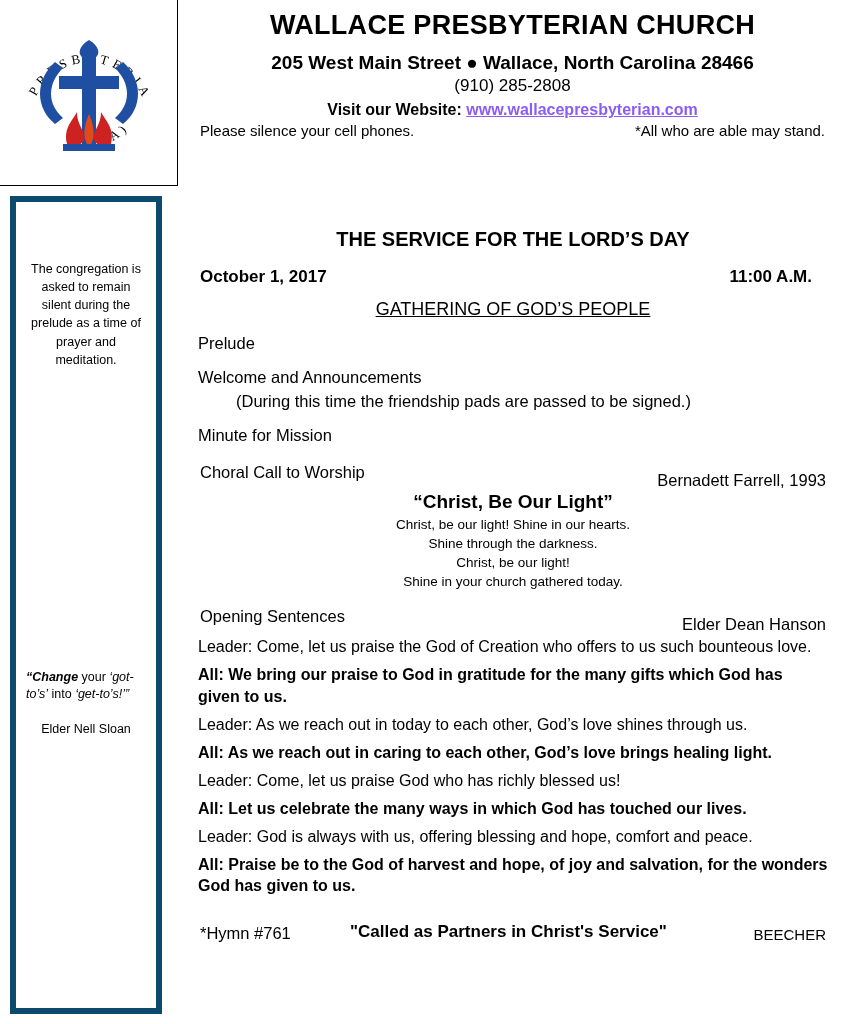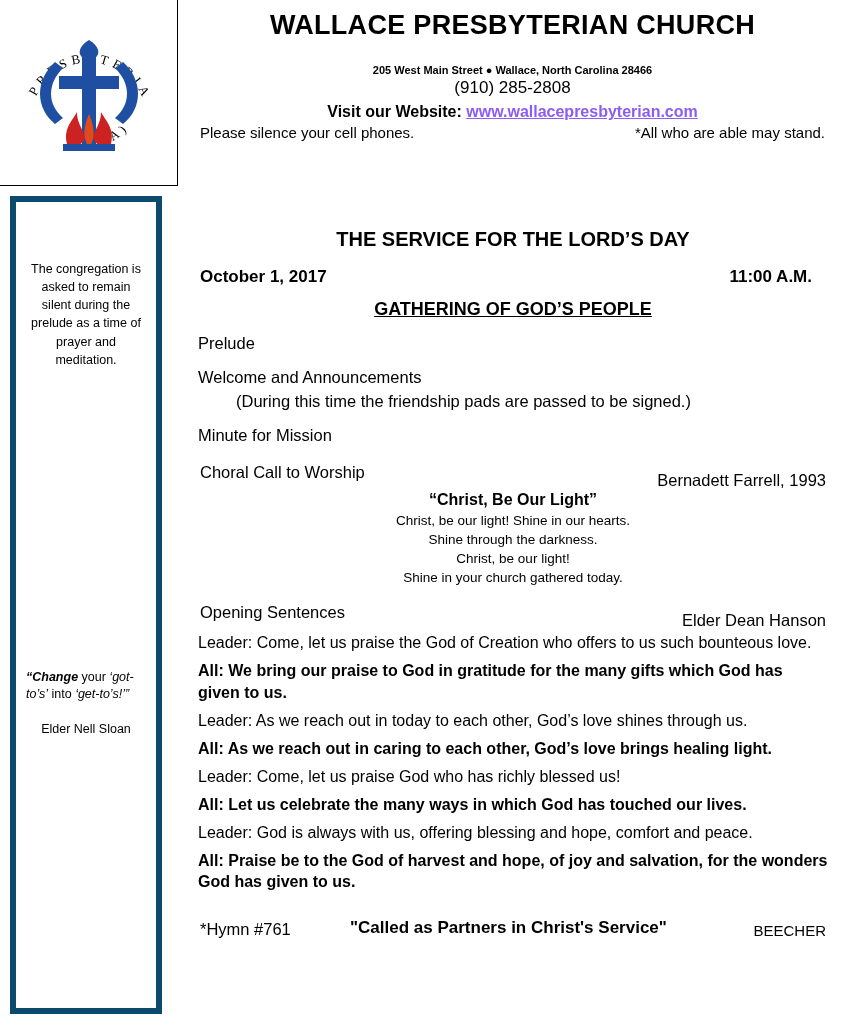--- a/index.html
+++ b/index.html
@@ -44,23 +44,23 @@
     width: 645px;
     text-align: center;
   }
   .church-name {
     font-size: 27px;
     font-weight: bold;
     letter-spacing: 0.3px;
     line-height: 1.15;
   }
   .address {
-    font-size: 11px;
-    font-weight: bold;
-    margin-top: 23px;
+    font-size: 19px;
+    font-weight: bold;
+    margin-top: 11px;
   }
   .phone {
     font-size: 17px;
     margin-top: 2px;
   }
   .website-line {
     font-size: 16px;
     font-weight: bold;
     margin-top: 5px;
   }
@@ -142,21 +142,21 @@
     height: 22px;
     font-size: 17px;
     font-weight: bold;
   }
   .date-row .date { position: absolute; left: 2px; top: 0; }
   .date-row .time { position: absolute; right: 16px; top: 0; }
 
   .section-head {
     text-align: center;
     font-size: 18px;
-    font-weight: bold;
+    font-weight: normal;
     text-decoration: underline;
     margin-top: 10px;
   }
 
   .item {
     font-size: 16.5px;
     margin-top: 13px;
     line-height: 1.3;
   }
   .item-tight {
@@ -171,21 +171,21 @@
     position: relative;
     font-size: 16.5px;
     margin-top: 16px;
     height: 22px;
   }
   .row2 .left { position: absolute; left: 2px; top: 0; }
   .row2 .right { position: absolute; right: 2px; top: 8px; }
 
   .anthem-title {
     text-align: center;
-    font-size: 16px;
+    font-size: 19px;
     font-weight: bold;
     margin-top: 6px;
   }
   .anthem-lines {
     text-align: center;
     font-size: 13.5px;
     line-height: 1.42;
     margin-top: 2px;
   }
 

